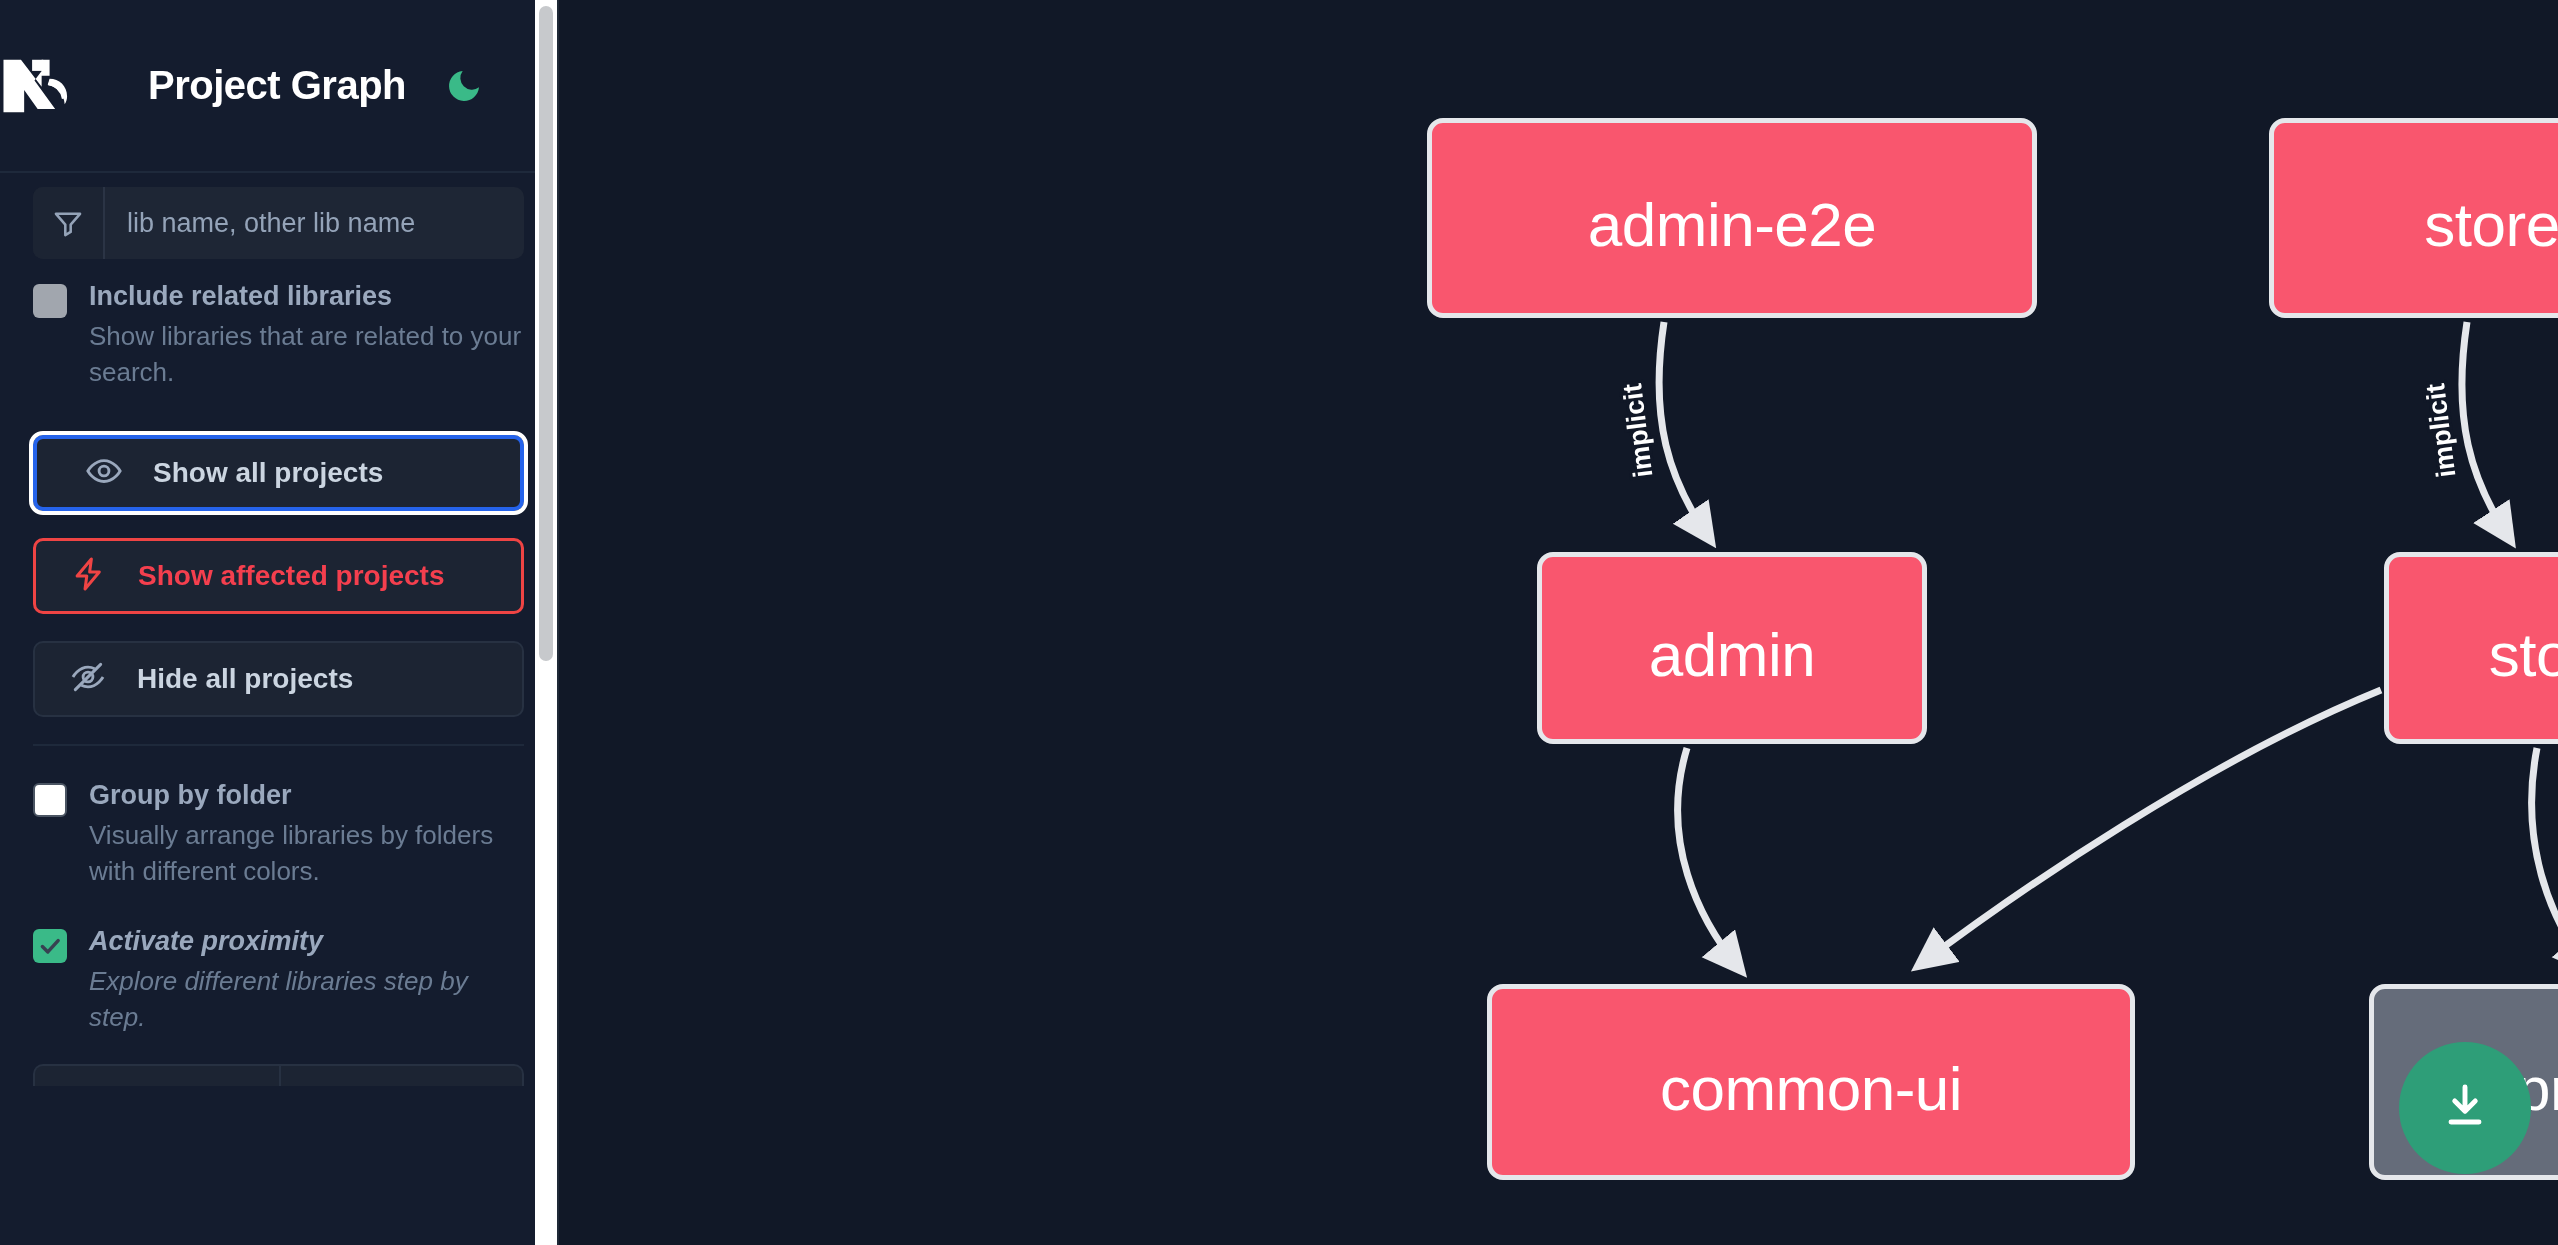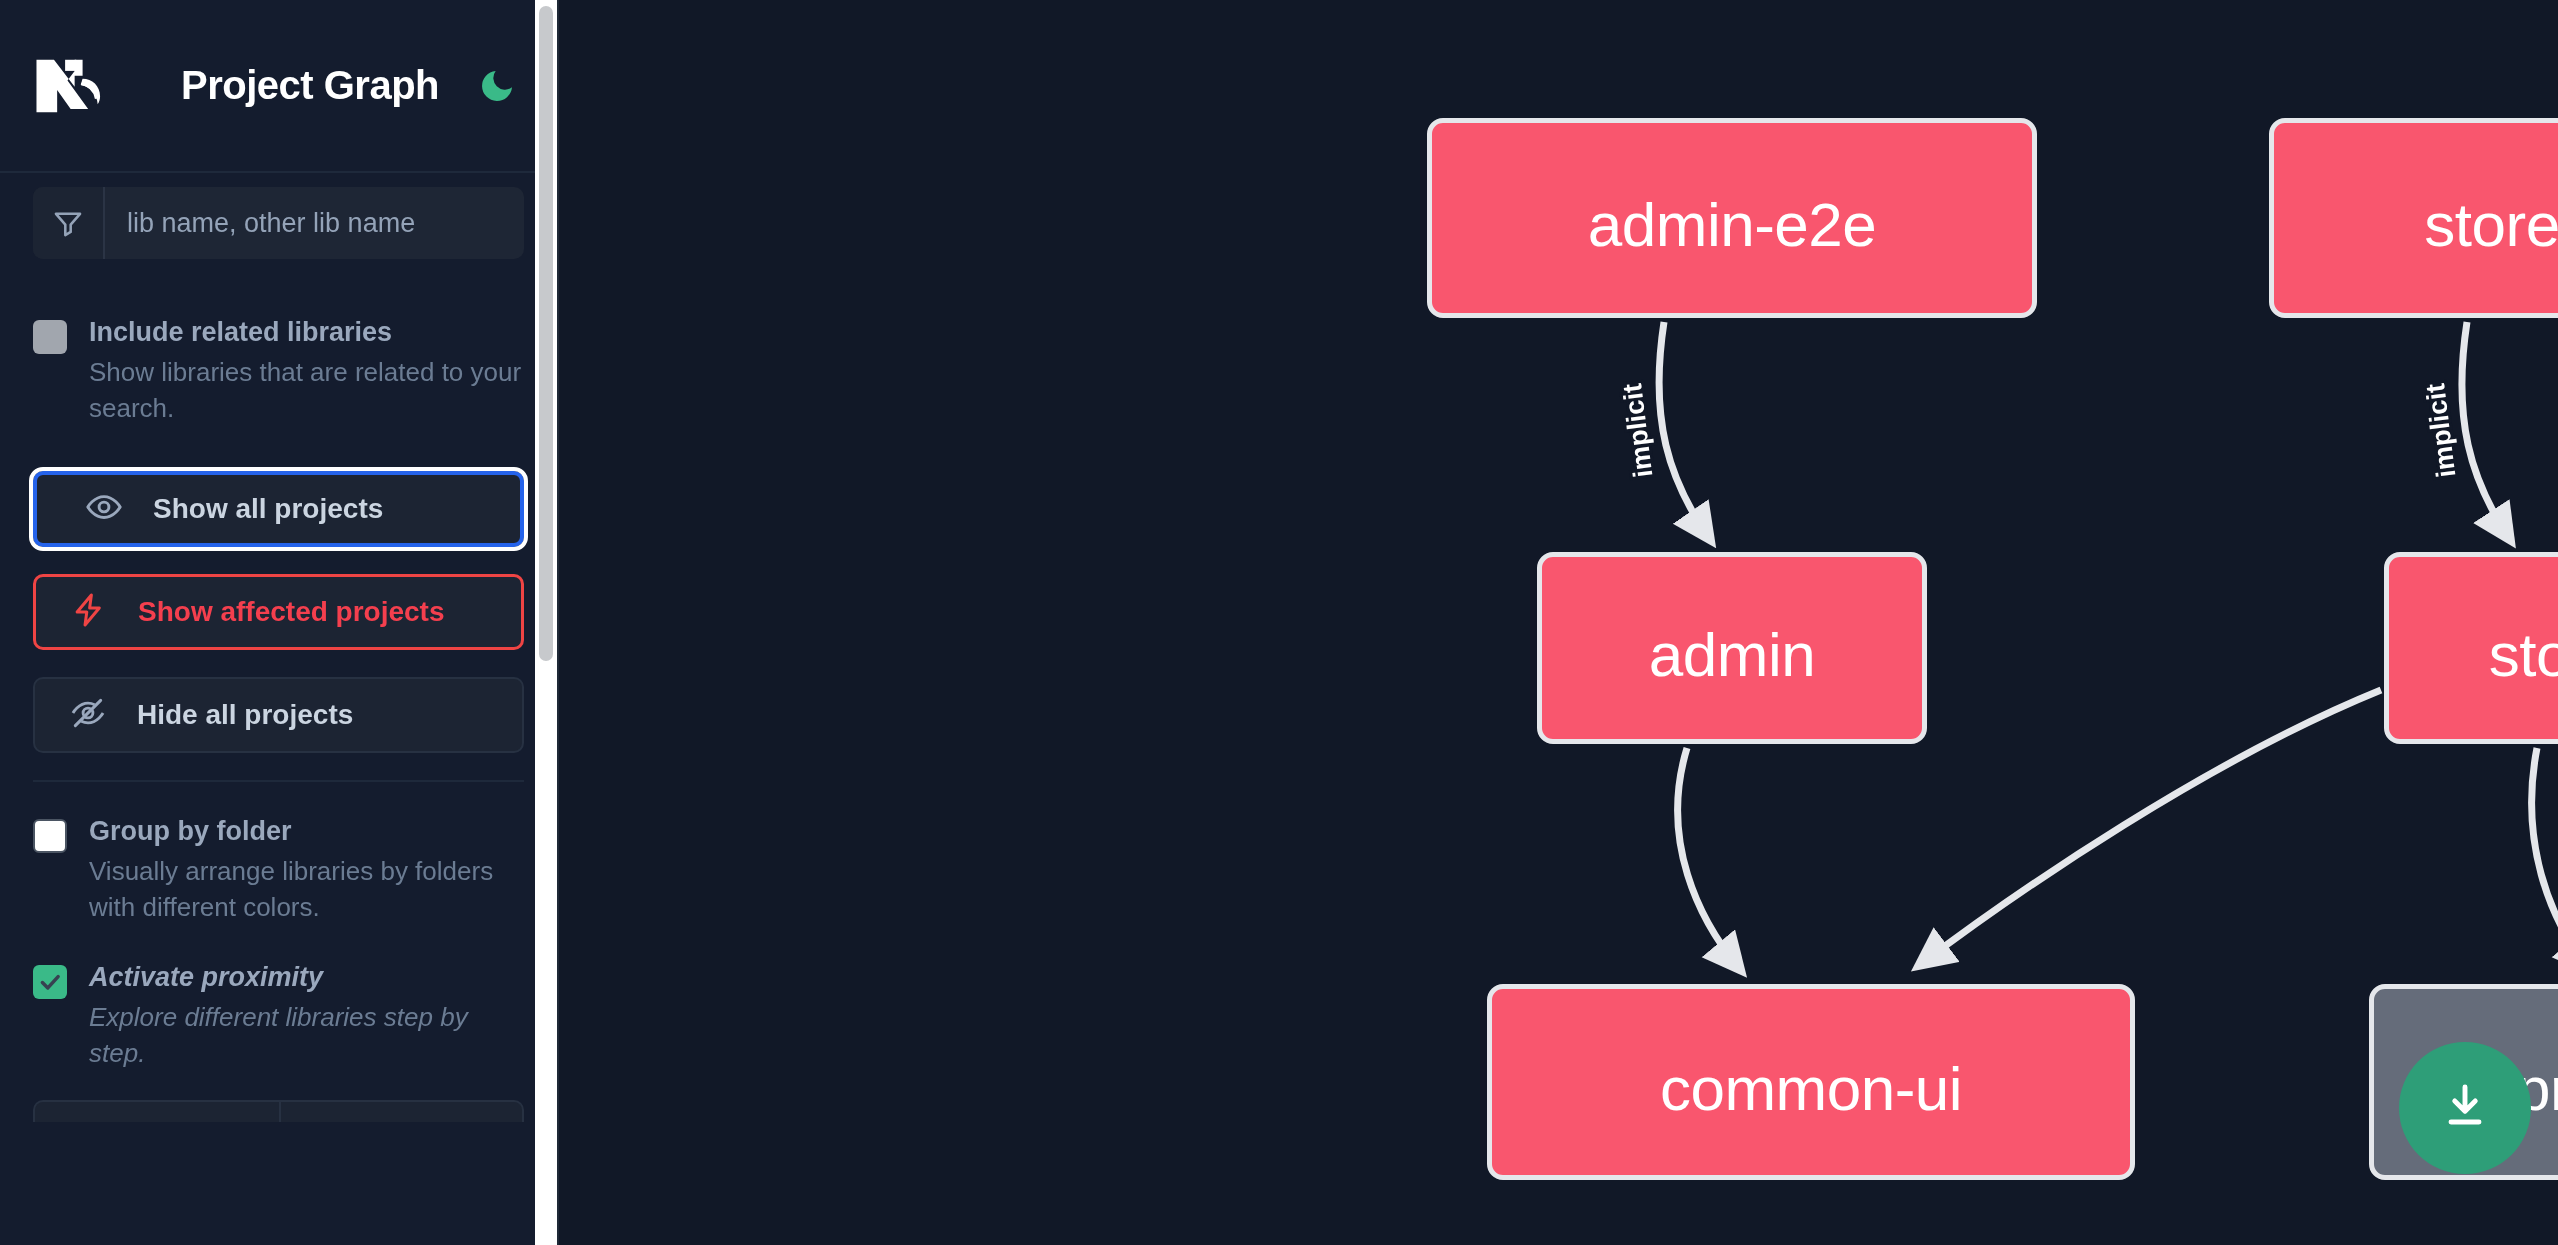--- a/index.html
+++ b/index.html
@@ -31,21 +31,20 @@
     flex: 0 0 559px;
     box-sizing: border-box;
     border-right: 2px solid #1f2937;
     overflow: hidden;
   }
   .sb-header {
     height: 173px;
     box-sizing: border-box;
     display: flex;
     align-items: center;
-    padding-left: 33px;
     border-bottom: 2px solid #1e293b;
   }
   .nx-logo {
     width: 96px;
     height: 62px;
     flex: 0 0 96px;
     display: block;
   }
   .sb-title {
     font-size: 40px;
@@ -116,21 +115,21 @@
     font-family: "Liberation Sans", sans-serif;
     font-size: 27px;
     color: #fde047;
     padding: 0 22px;
   }
   .search-input::placeholder { color: #94a3b8; }
 
   
   .chk-row {
     display: flex;
-    margin-top: 56px;
+    margin-top: 20px;
   }
   .chk-box {
     width: 34px;
     height: 34px;
     flex: 0 0 34px;
     border-radius: 6px;
     margin-top: 5px;
     box-sizing: border-box;
     cursor: pointer;
   }

